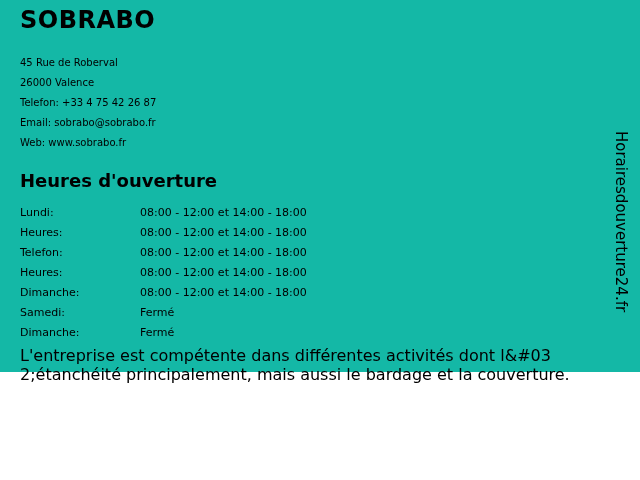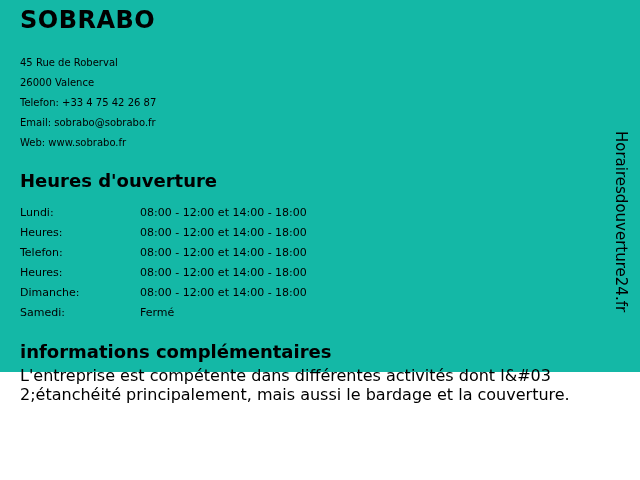--- a/index.html
+++ b/index.html
@@ -88,23 +88,25 @@
       </div>
       <div class="hours-row">
         <span class="day">Heures:</span><span class="time">08:00 - 12:00 et 14:00 - 18:00</span>
       </div>
       <div class="hours-row">
         <span class="day">Dimanche:</span><span class="time">08:00 - 12:00 et 14:00 - 18:00</span>
       </div>
       <div class="hours-row">
         <span class="day">Samedi:</span><span class="time">Fermé</span>
       </div>
+      <div class="hours-row">
+        <span class="day">Dimanche:</span><span class="time">Fermé</span>
+      </div>
     </div>
 
-    <div class="section-heading info-heading">informations complémentaires</div>
 
     <div class="info-text">
       <div>L'entreprise est compétente dans différentes activités dont l&amp;#03</div>
       <div>2;étanchéité principalement, mais aussi le bardage et la couverture.</div>
     </div>
 
   </div>
 
   <div class="watermark">Horairesdouverture24.fr</div>
 </div>

